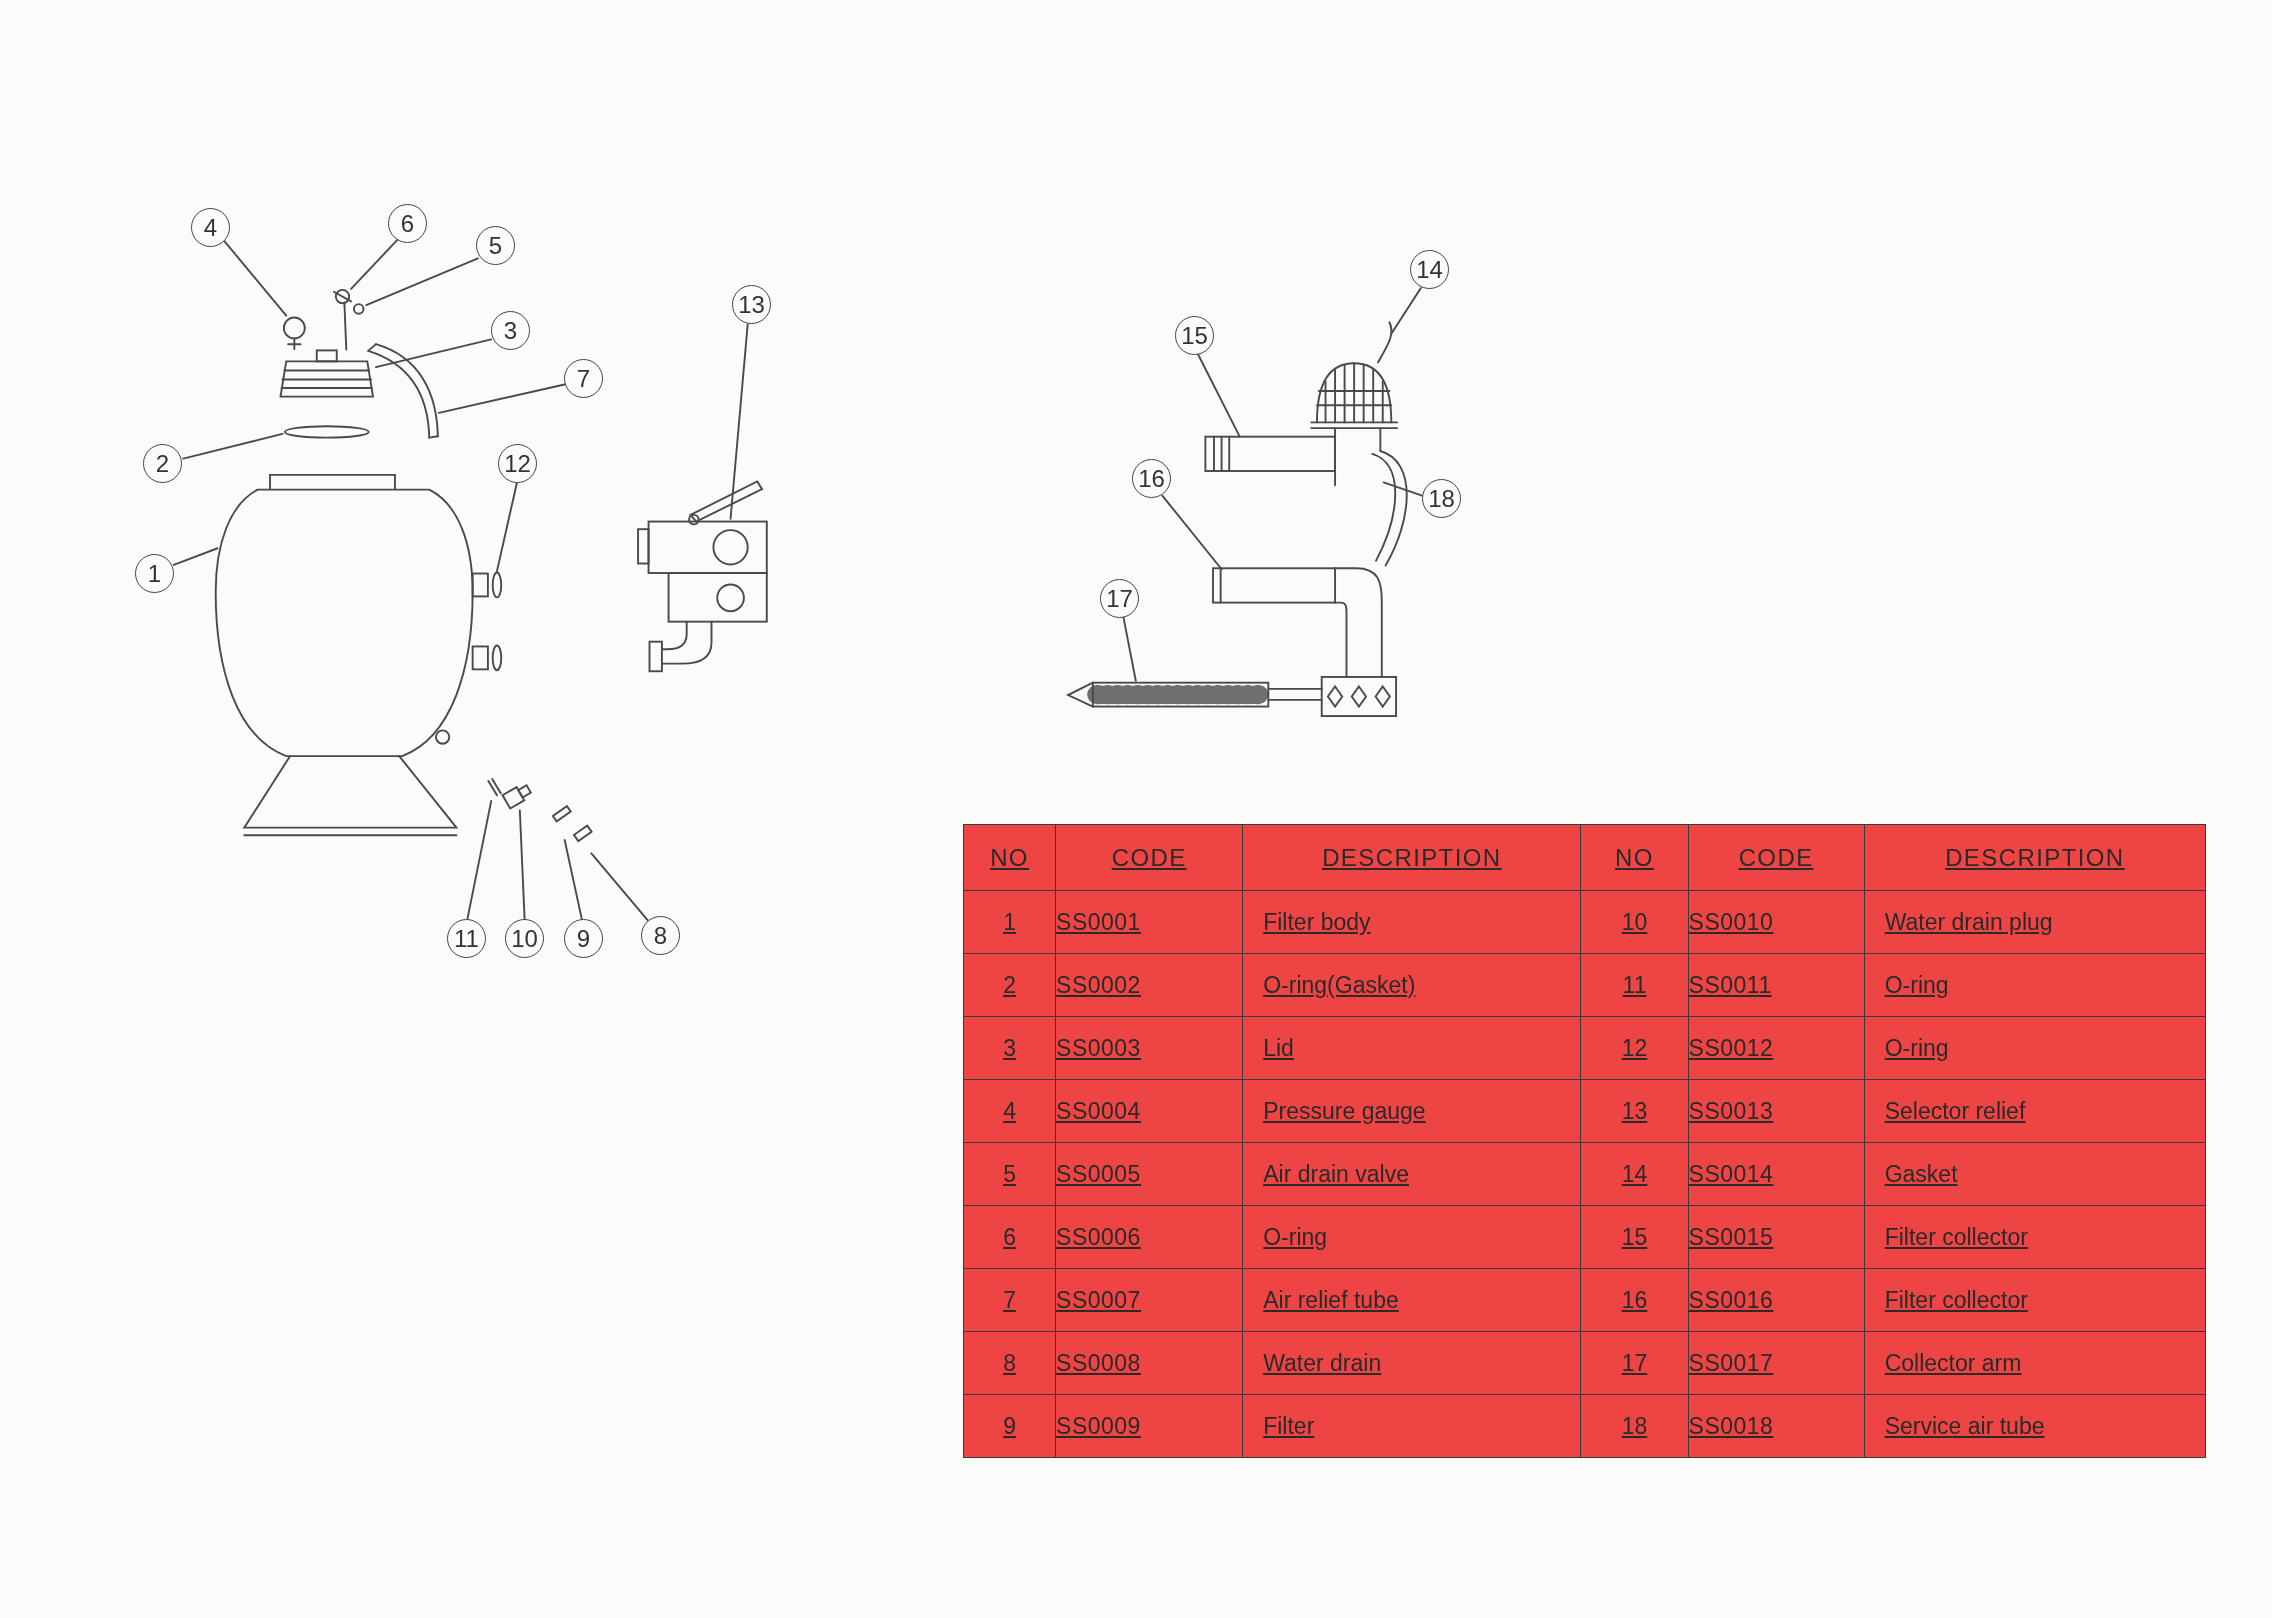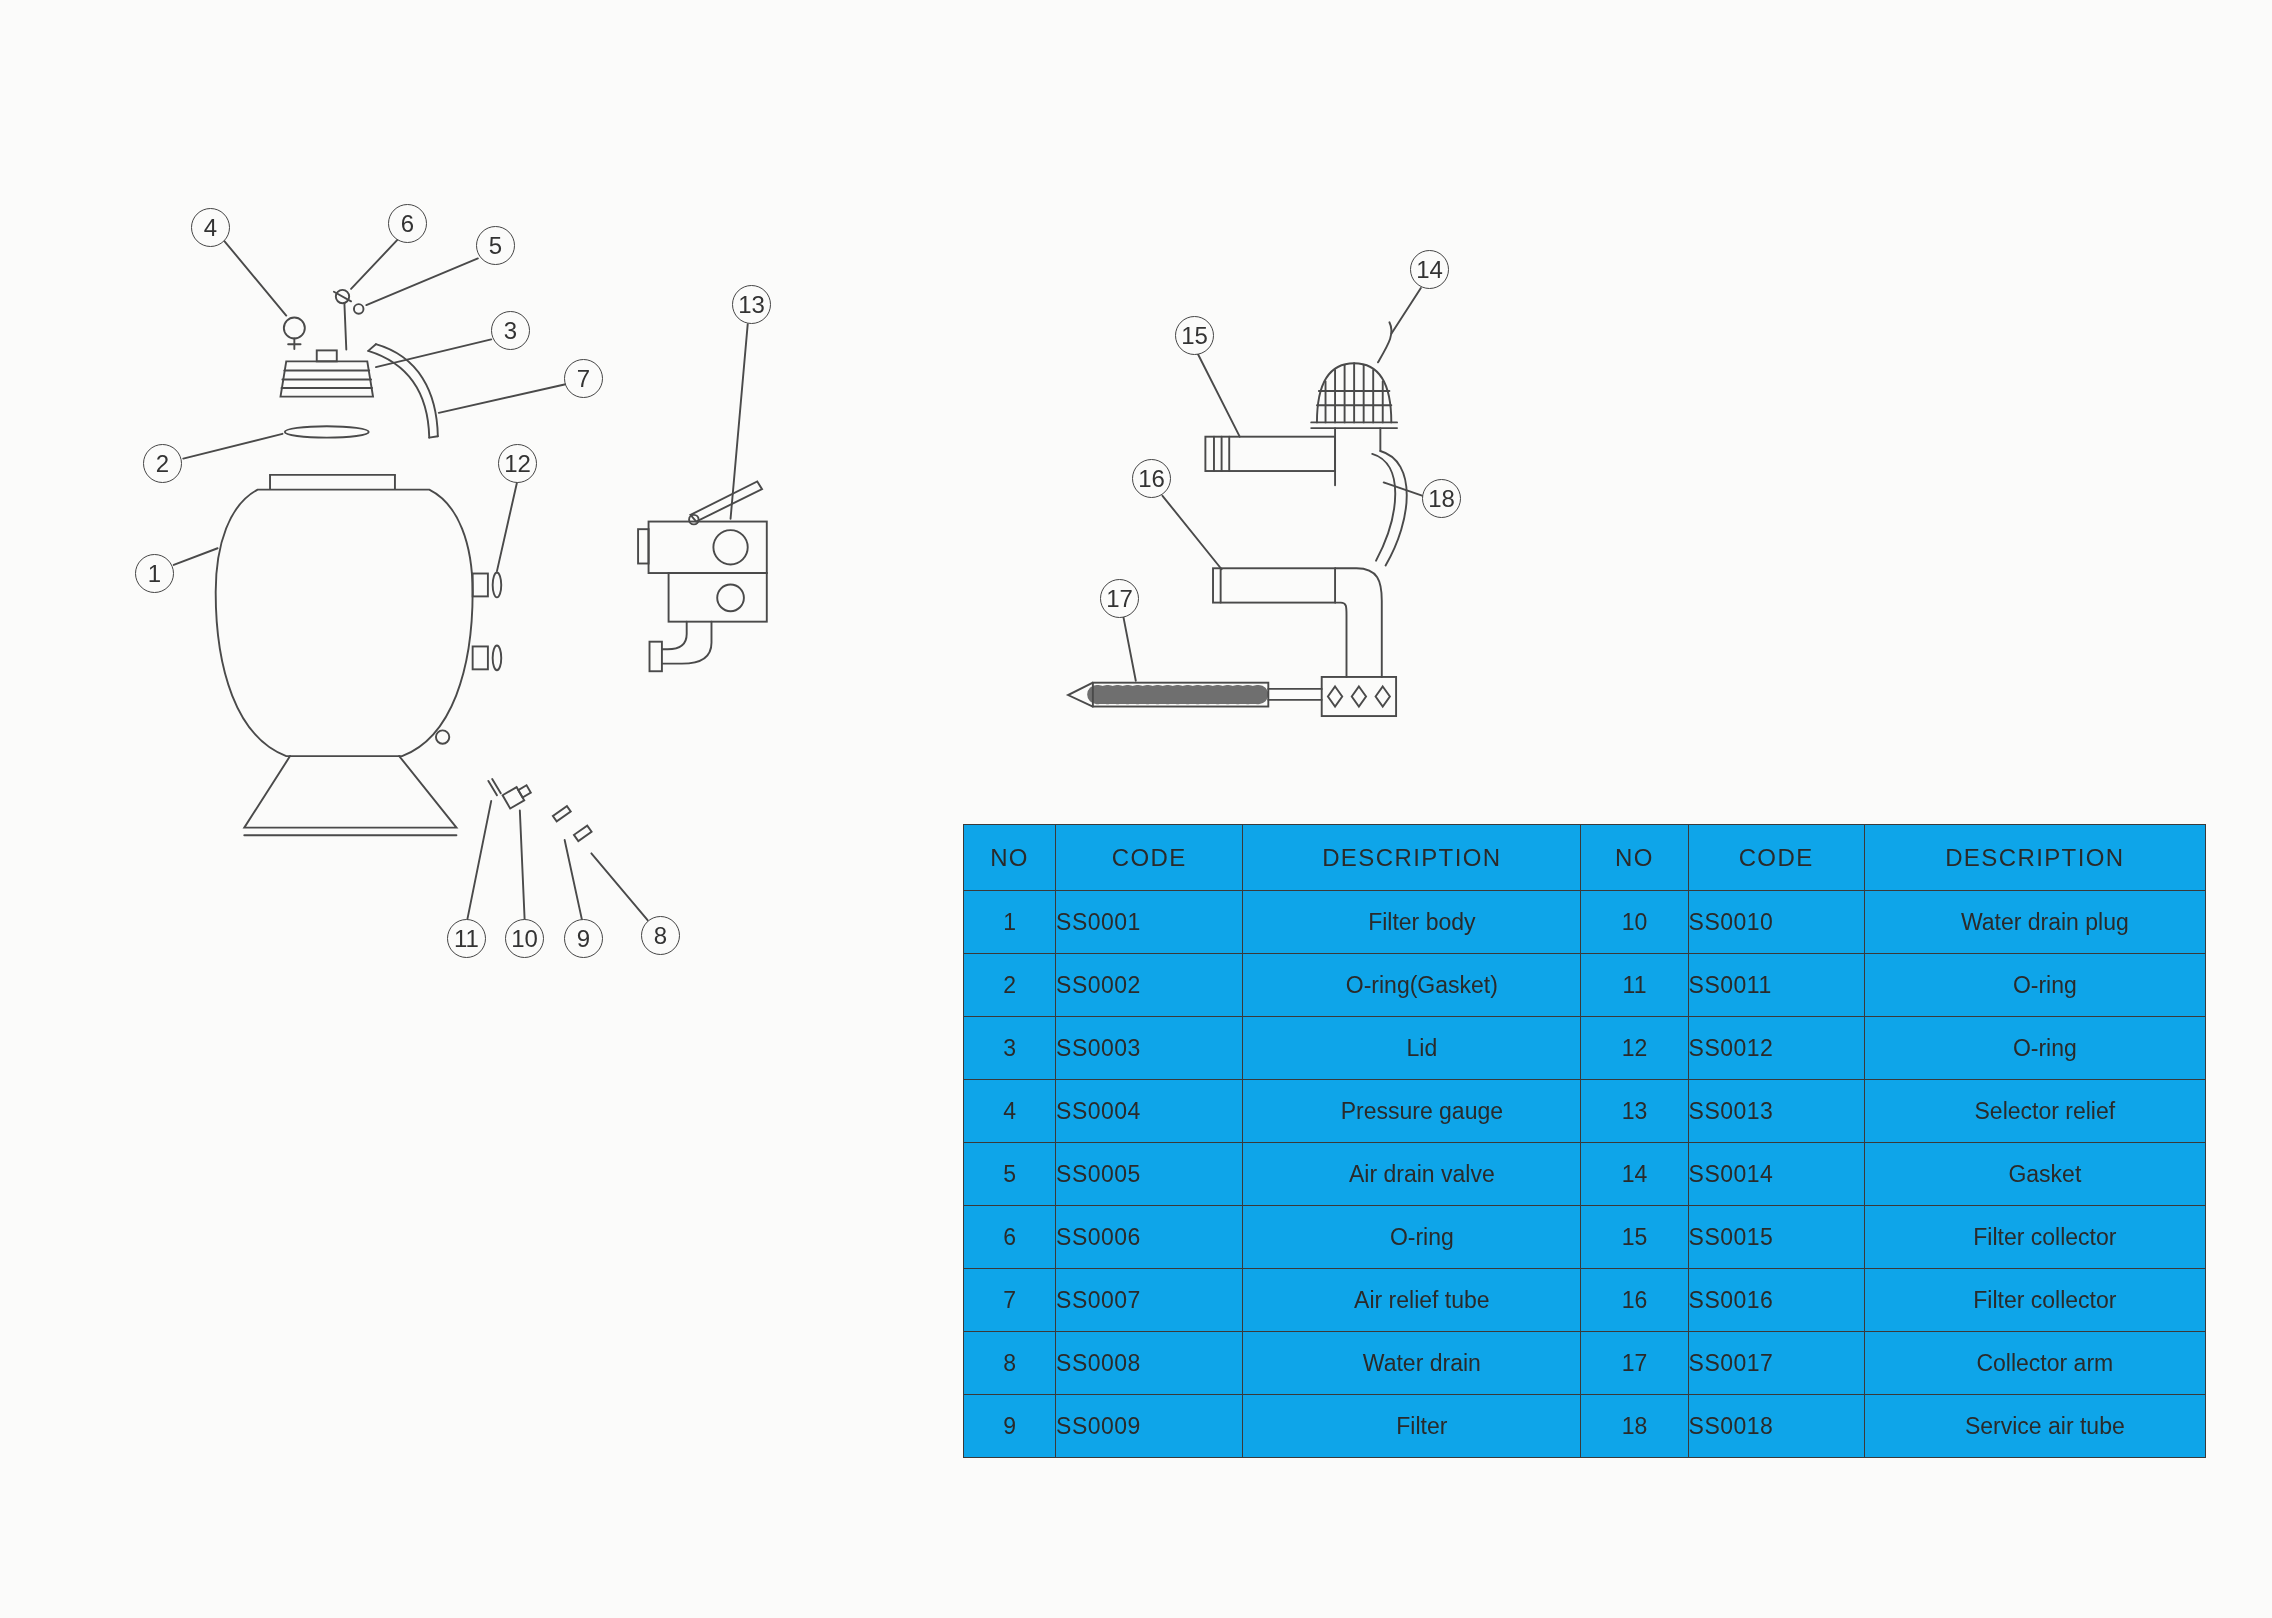--- a/index.html
+++ b/index.html
@@ -24,28 +24,29 @@
     font-size: 24px; color: #333;
   }
   .parts-table {
     position: absolute;
     left: 963px; top: 824px;
     width: 1243px;
     border-collapse: collapse;
     table-layout: fixed;
     font-size: 23px;
     color: #2a2a2a;
-    background: #0ea5e9;
+    background: #ef4444;
+    text-decoration: underline;
   }
   .parts-table th, .parts-table td { border: 1.4px solid #3a3a3a; padding: 0; }
   .parts-table th { height: 66px; font-weight: normal; font-size: 24px; letter-spacing: 1.4px; text-align: center; }
   .parts-table td { height: 63px; }
   td.no   { text-align: center; }
   td.code { text-align: left; letter-spacing: 0.5px; }
-  td.desc { text-align: center; padding-left: 20px; }
+  td.desc { text-align: left; padding-left: 20px; }
 </style>
 </head>
 <body>
 
 <div class="canvas">
 
   <svg class="diagram" width="2273" height="1619" viewBox="0 0 4767 3396">
     <g stroke="#4a4a4a" stroke-width="4" fill="none" stroke-linecap="round">
 
       <g>

